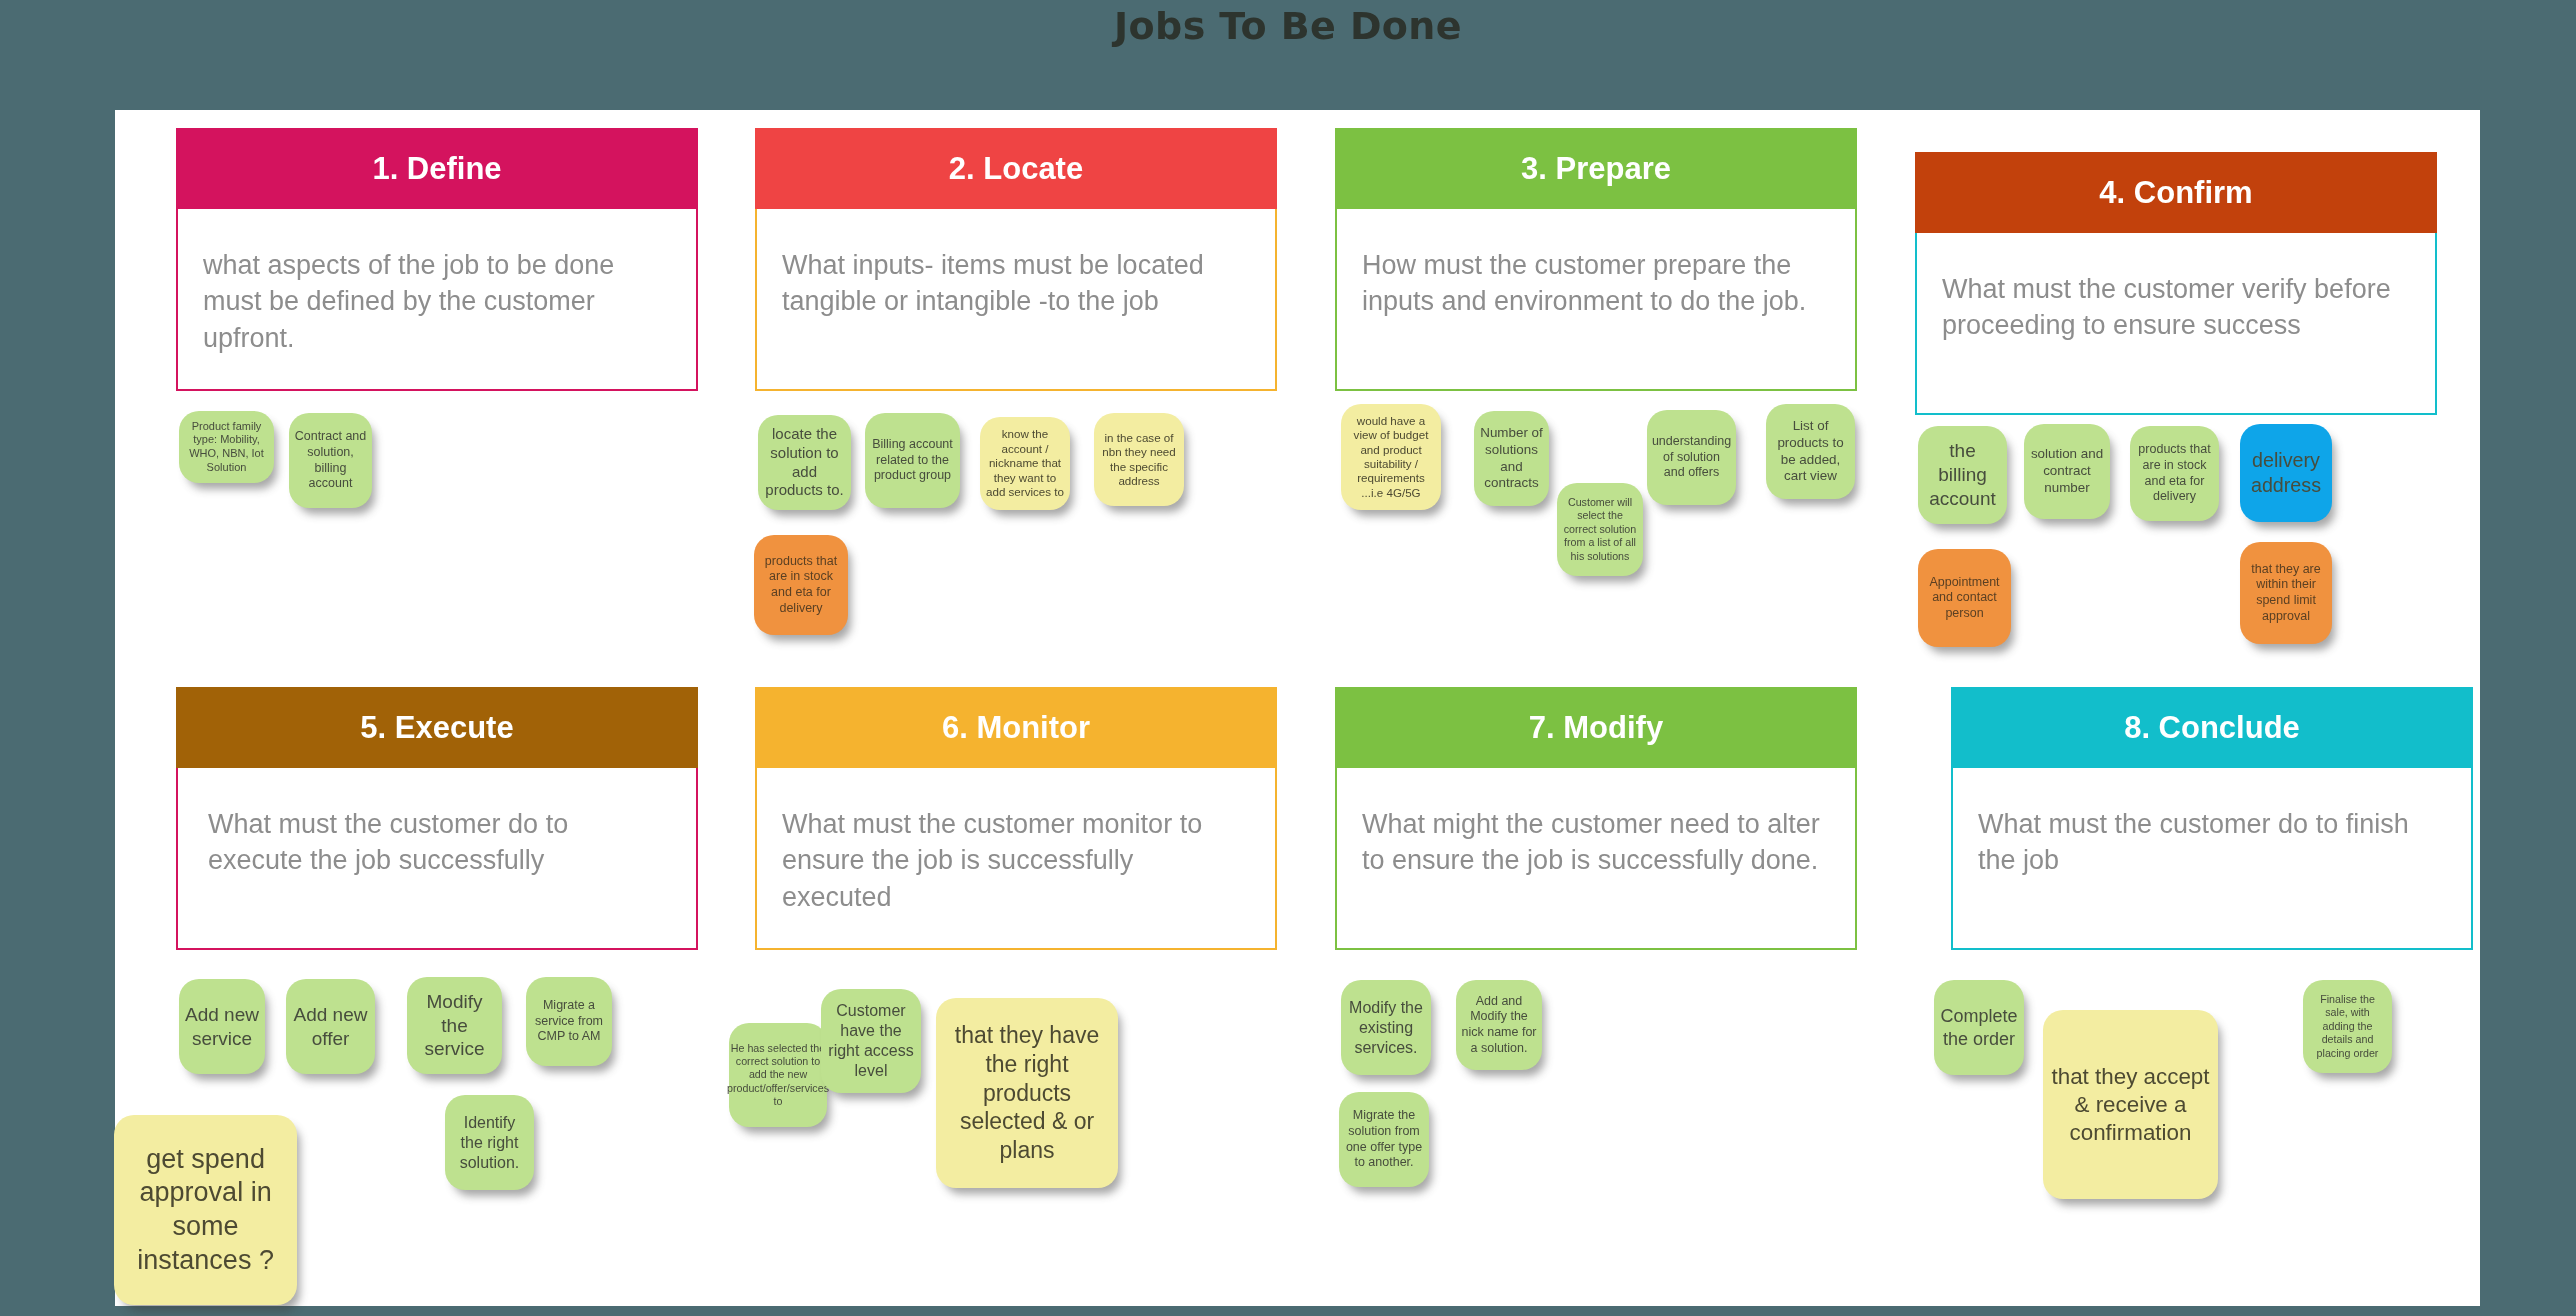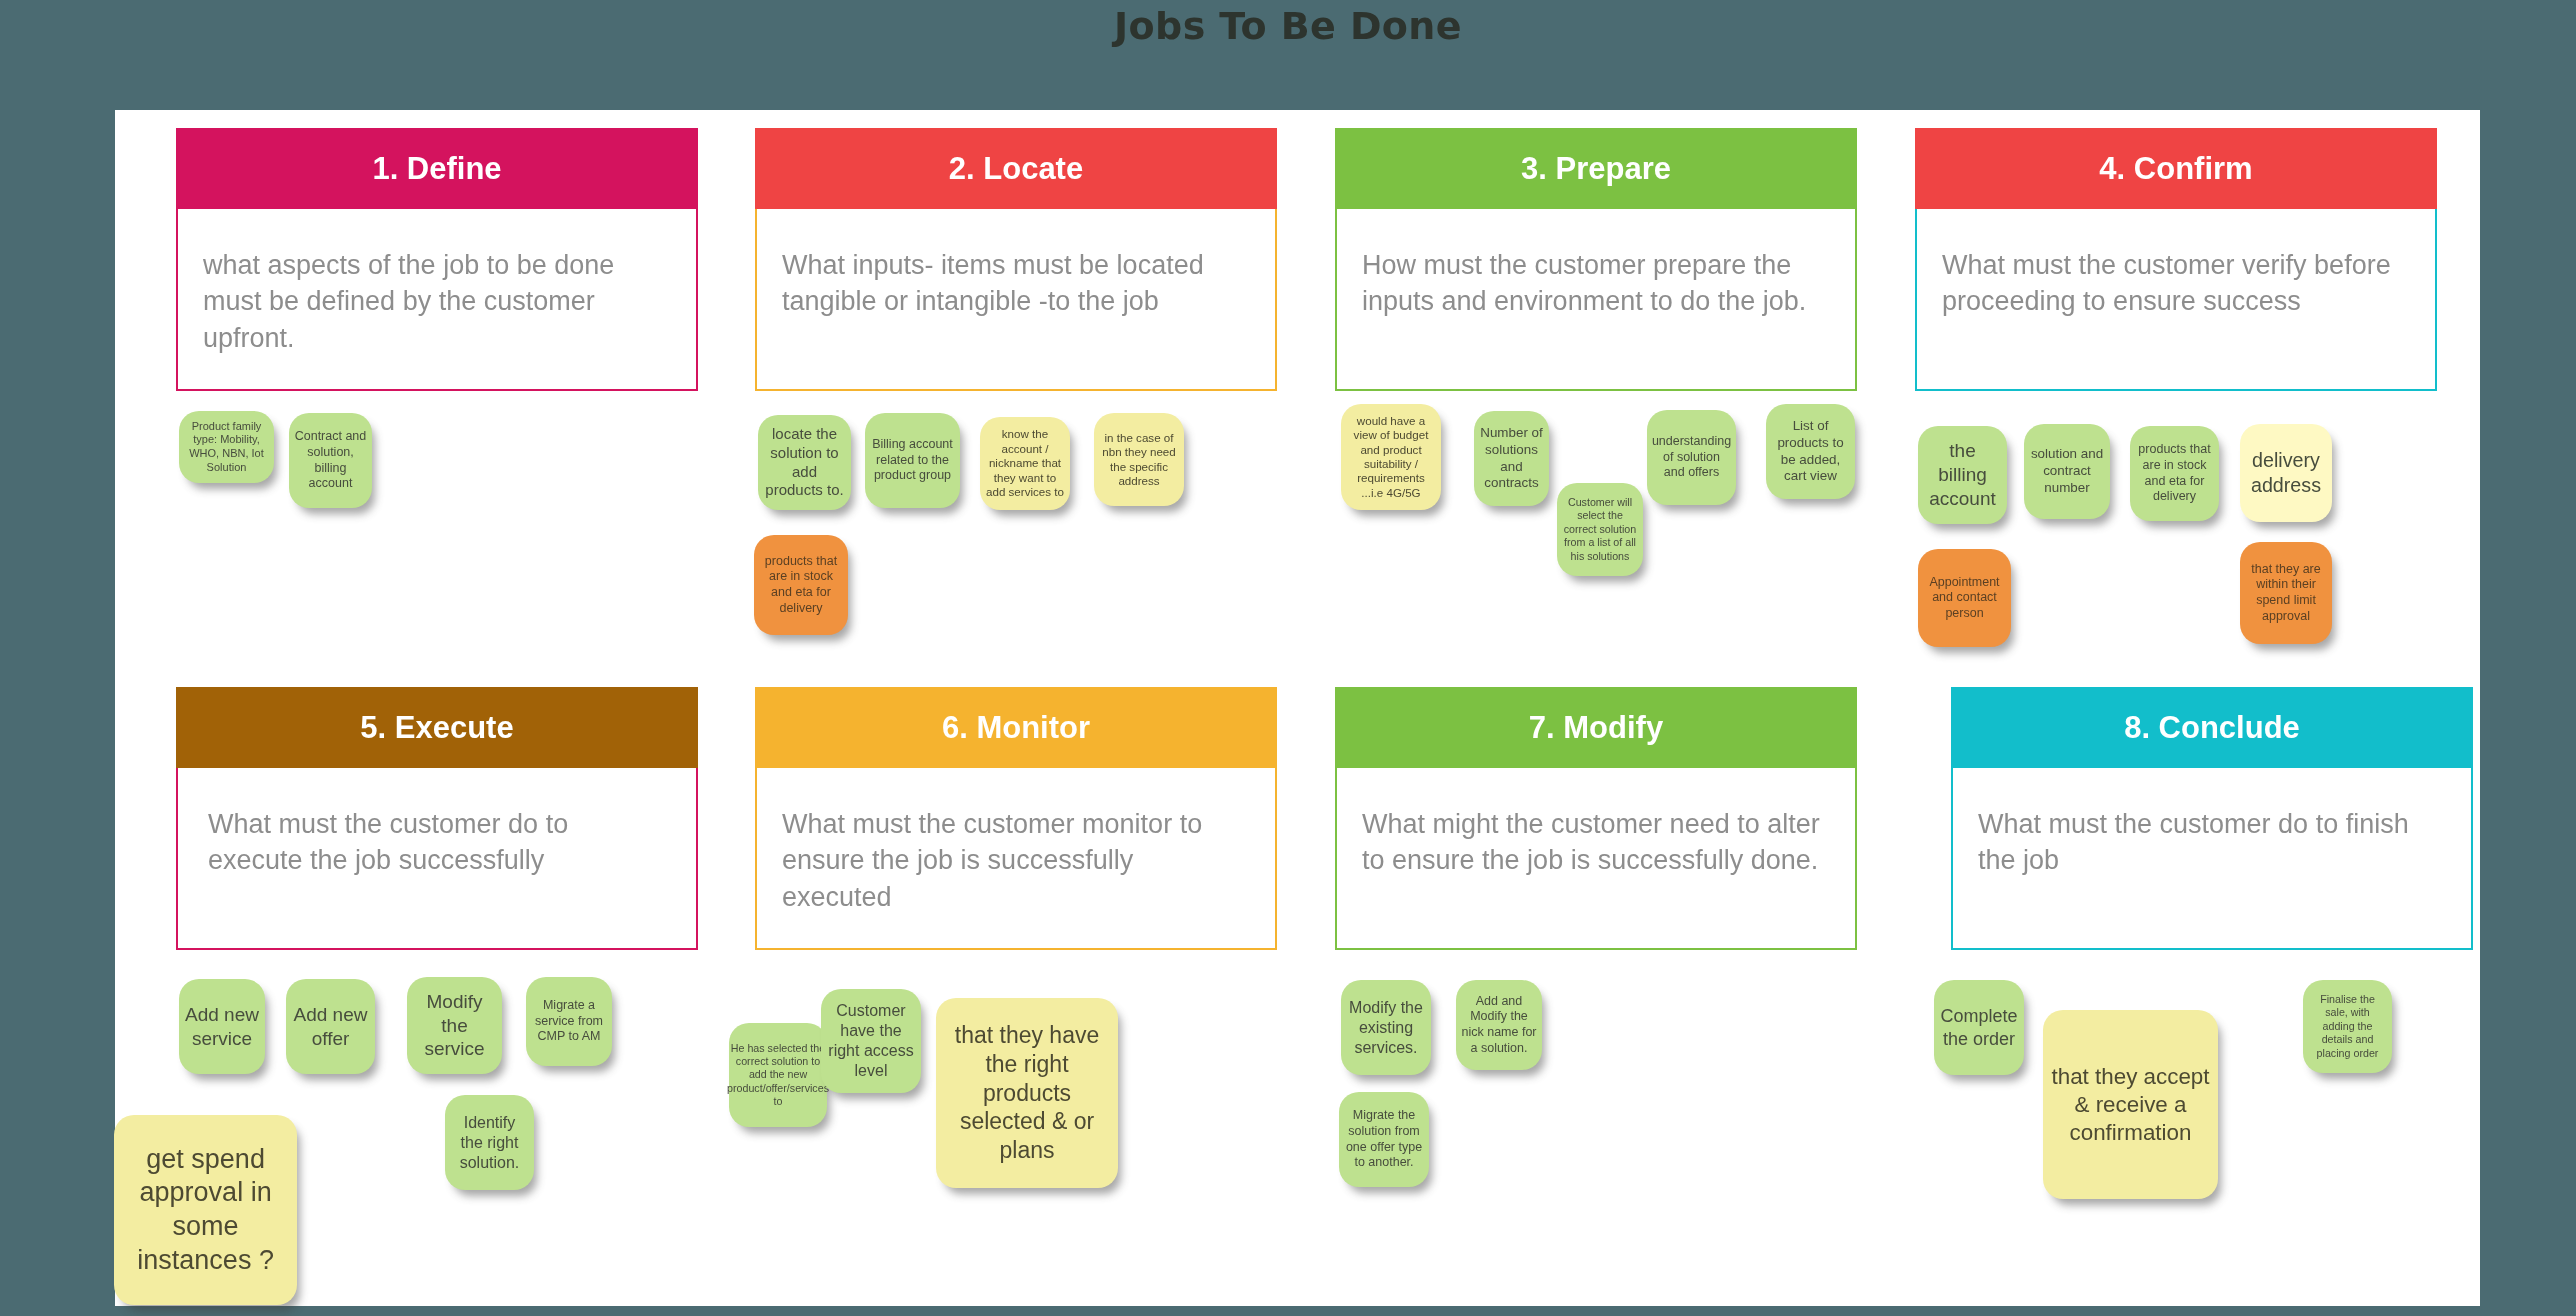--- a/index.html
+++ b/index.html
@@ -35,21 +35,21 @@
   }
   .note{
     position:absolute;box-sizing:border-box;
     display:flex;align-items:center;justify-content:center;
     text-align:center;padding:5.4px;
     line-height:1.25;color:#474d3d;
     box-shadow:5.4px 8px 9px -2.7px rgba(60,60,60,.45);
     border-radius:20px;
   }
   .note-green{background:#bee18f;}
-  .note-green-light{background:#fef9c3;}
+  .note-green-light{background:#0ea5e9;}
   .note-yellow{background:#f3eda1;color:#4d4a32;}
   .note-orange{background:#f0923f;color:#5b4023;}
 </style>
 </head>
 <body>
 
 <h1 class="page-title">Jobs To Be Done</h1>
 
 <div class="board">
     <div class="section" style="left: 61px; top: 18px;">
@@ -70,21 +70,21 @@
   </div>
     <div class="section" style="left: 1220px; top: 18px;">
     <div class="section-header" style="background: rgb(124, 193, 66);">
       <span class="section-title">3. Prepare</span>
     </div>
     <div class="section-body" style="border-color: rgb(124, 193, 66);">
       <p class="section-desc">How must the customer prepare the inputs and environment to do the job.</p>
     </div>
   </div>
     <div class="section" style="left: 1800px; top: 18px;">
-    <div class="section-header" style="background: #ef4444;">
+    <div class="section-header" style="background: #c2410c; margin-top: 24px;">
       <span class="section-title">4. Confirm</span>
     </div>
     <div class="section-body" style="border-color: rgb(18, 190, 203);">
       <p class="section-desc">What must the customer verify before proceeding to ensure success</p>
     </div>
   </div>
     <div class="section" style="left: 61px; top: 577px;">
     <div class="section-header" style="background: #a16207;">
       <span class="section-title">5. Execute</span>
     </div>

